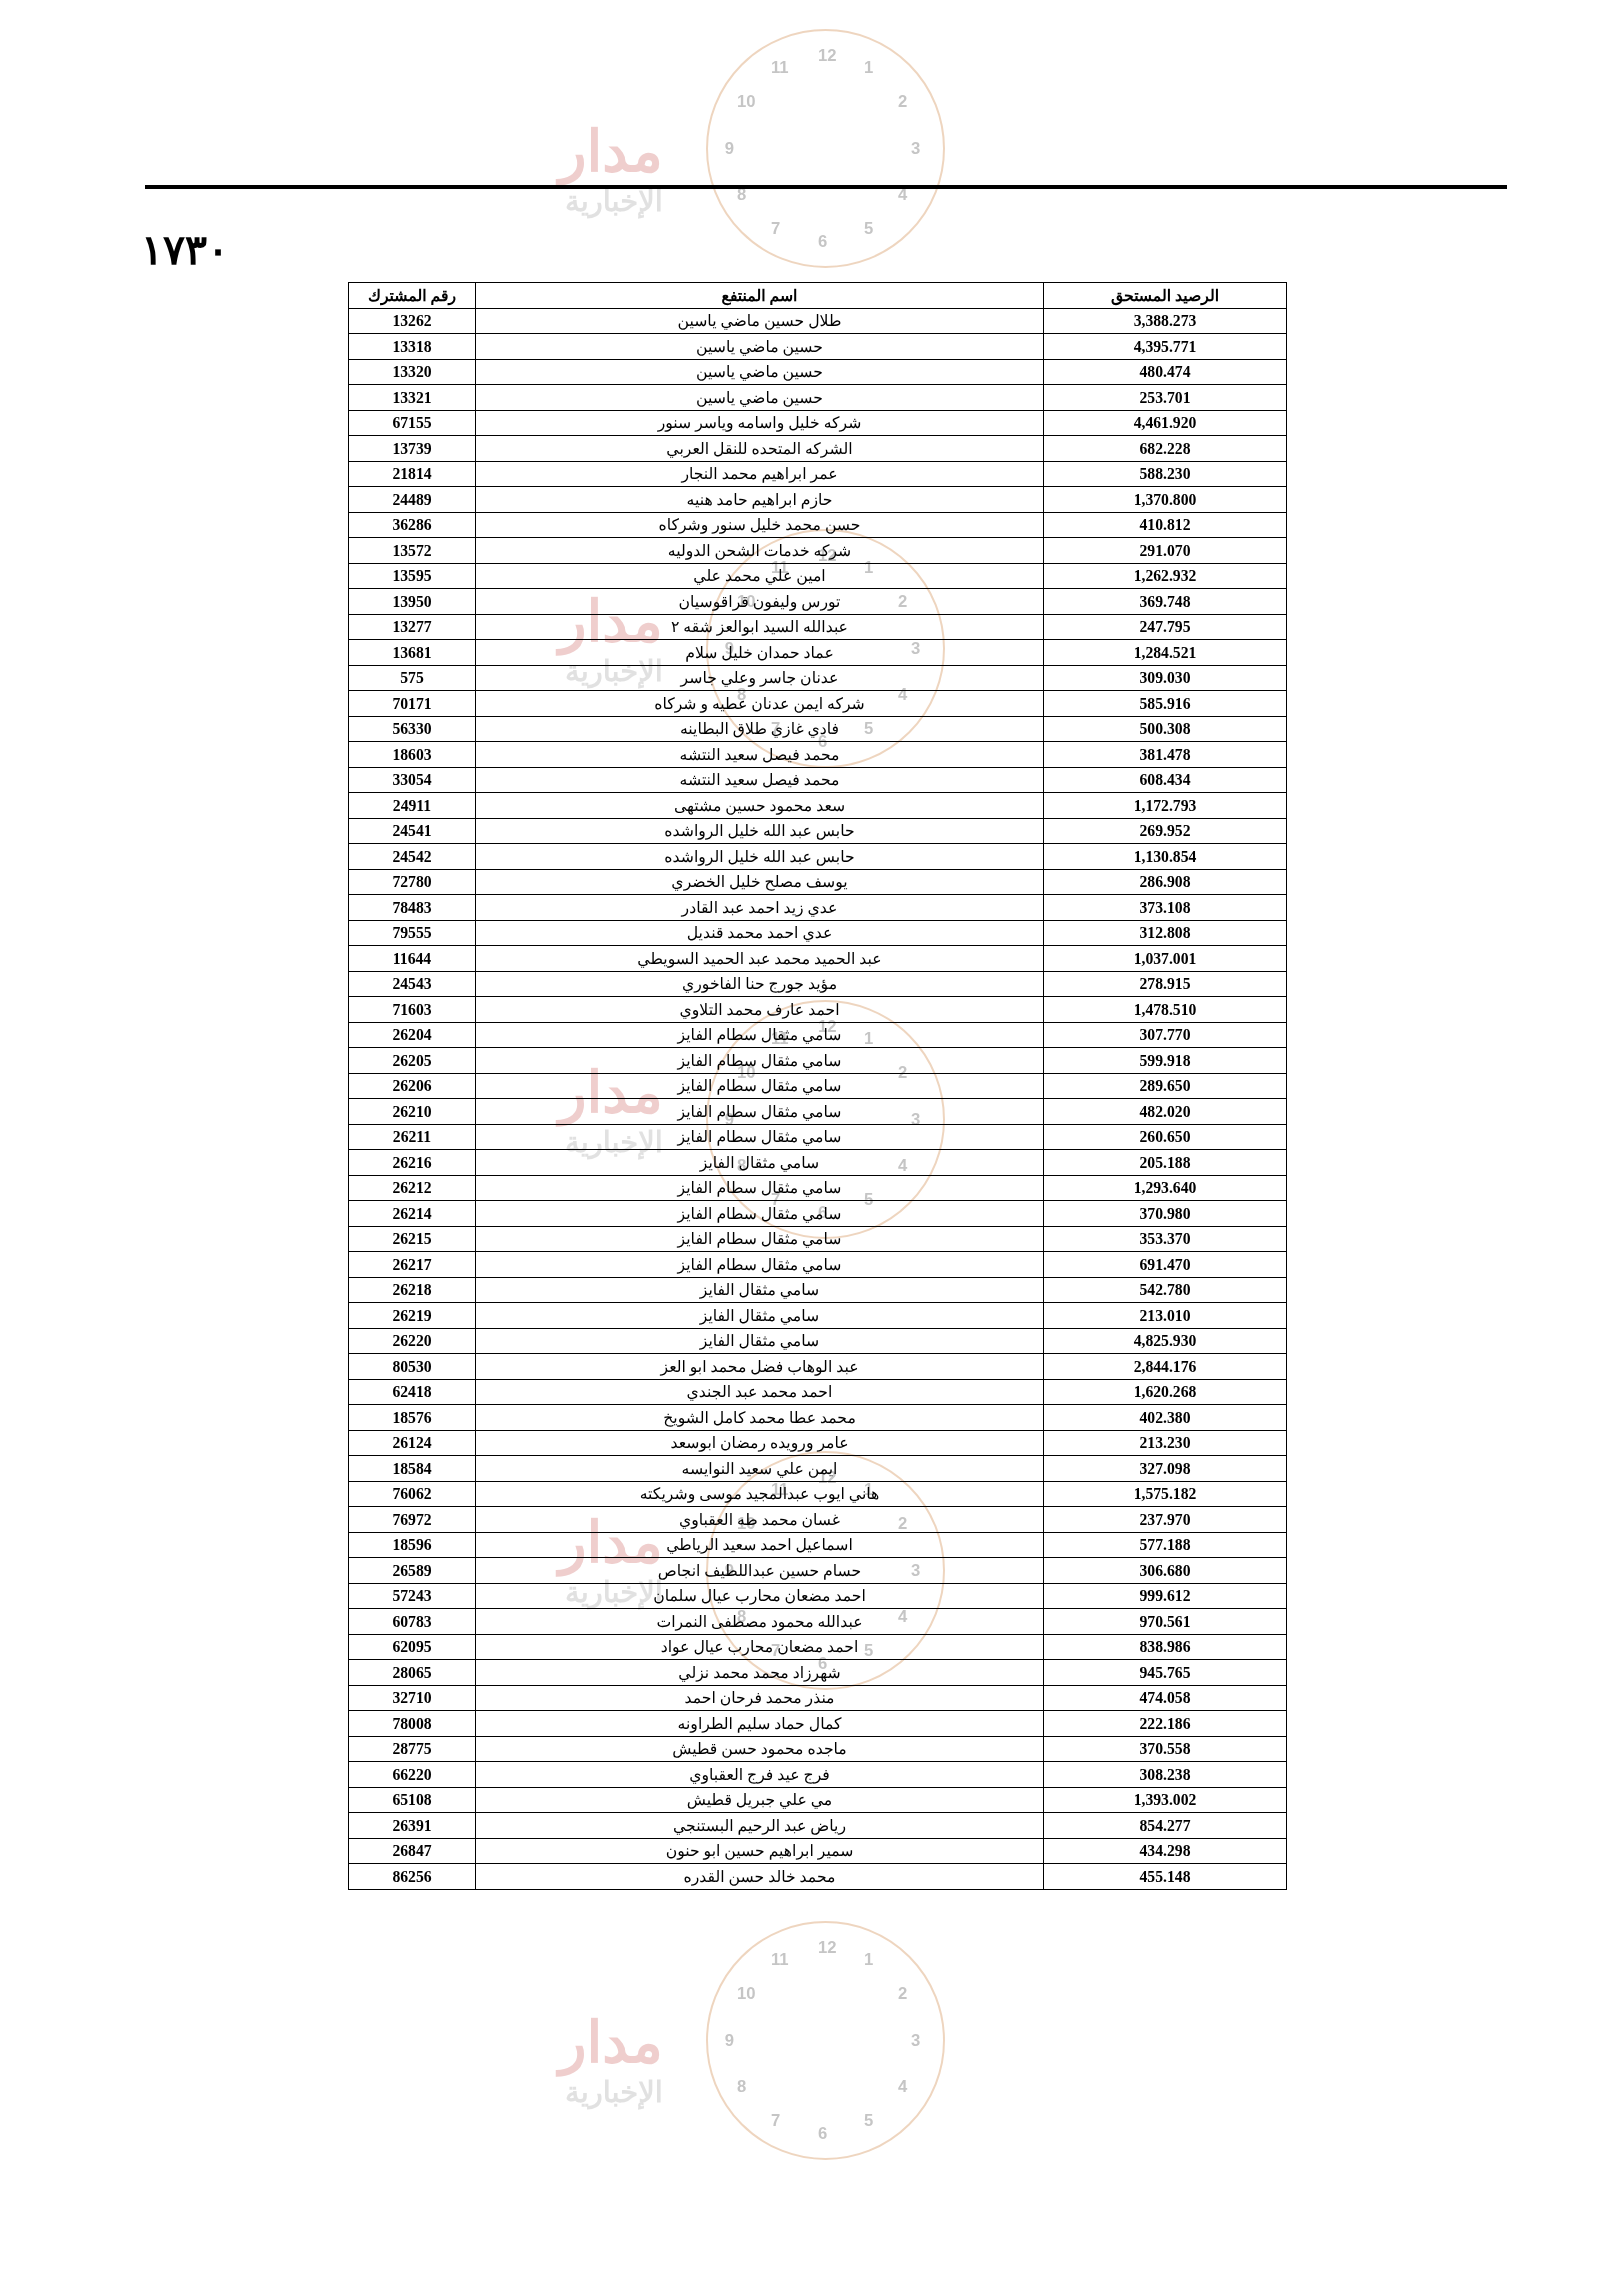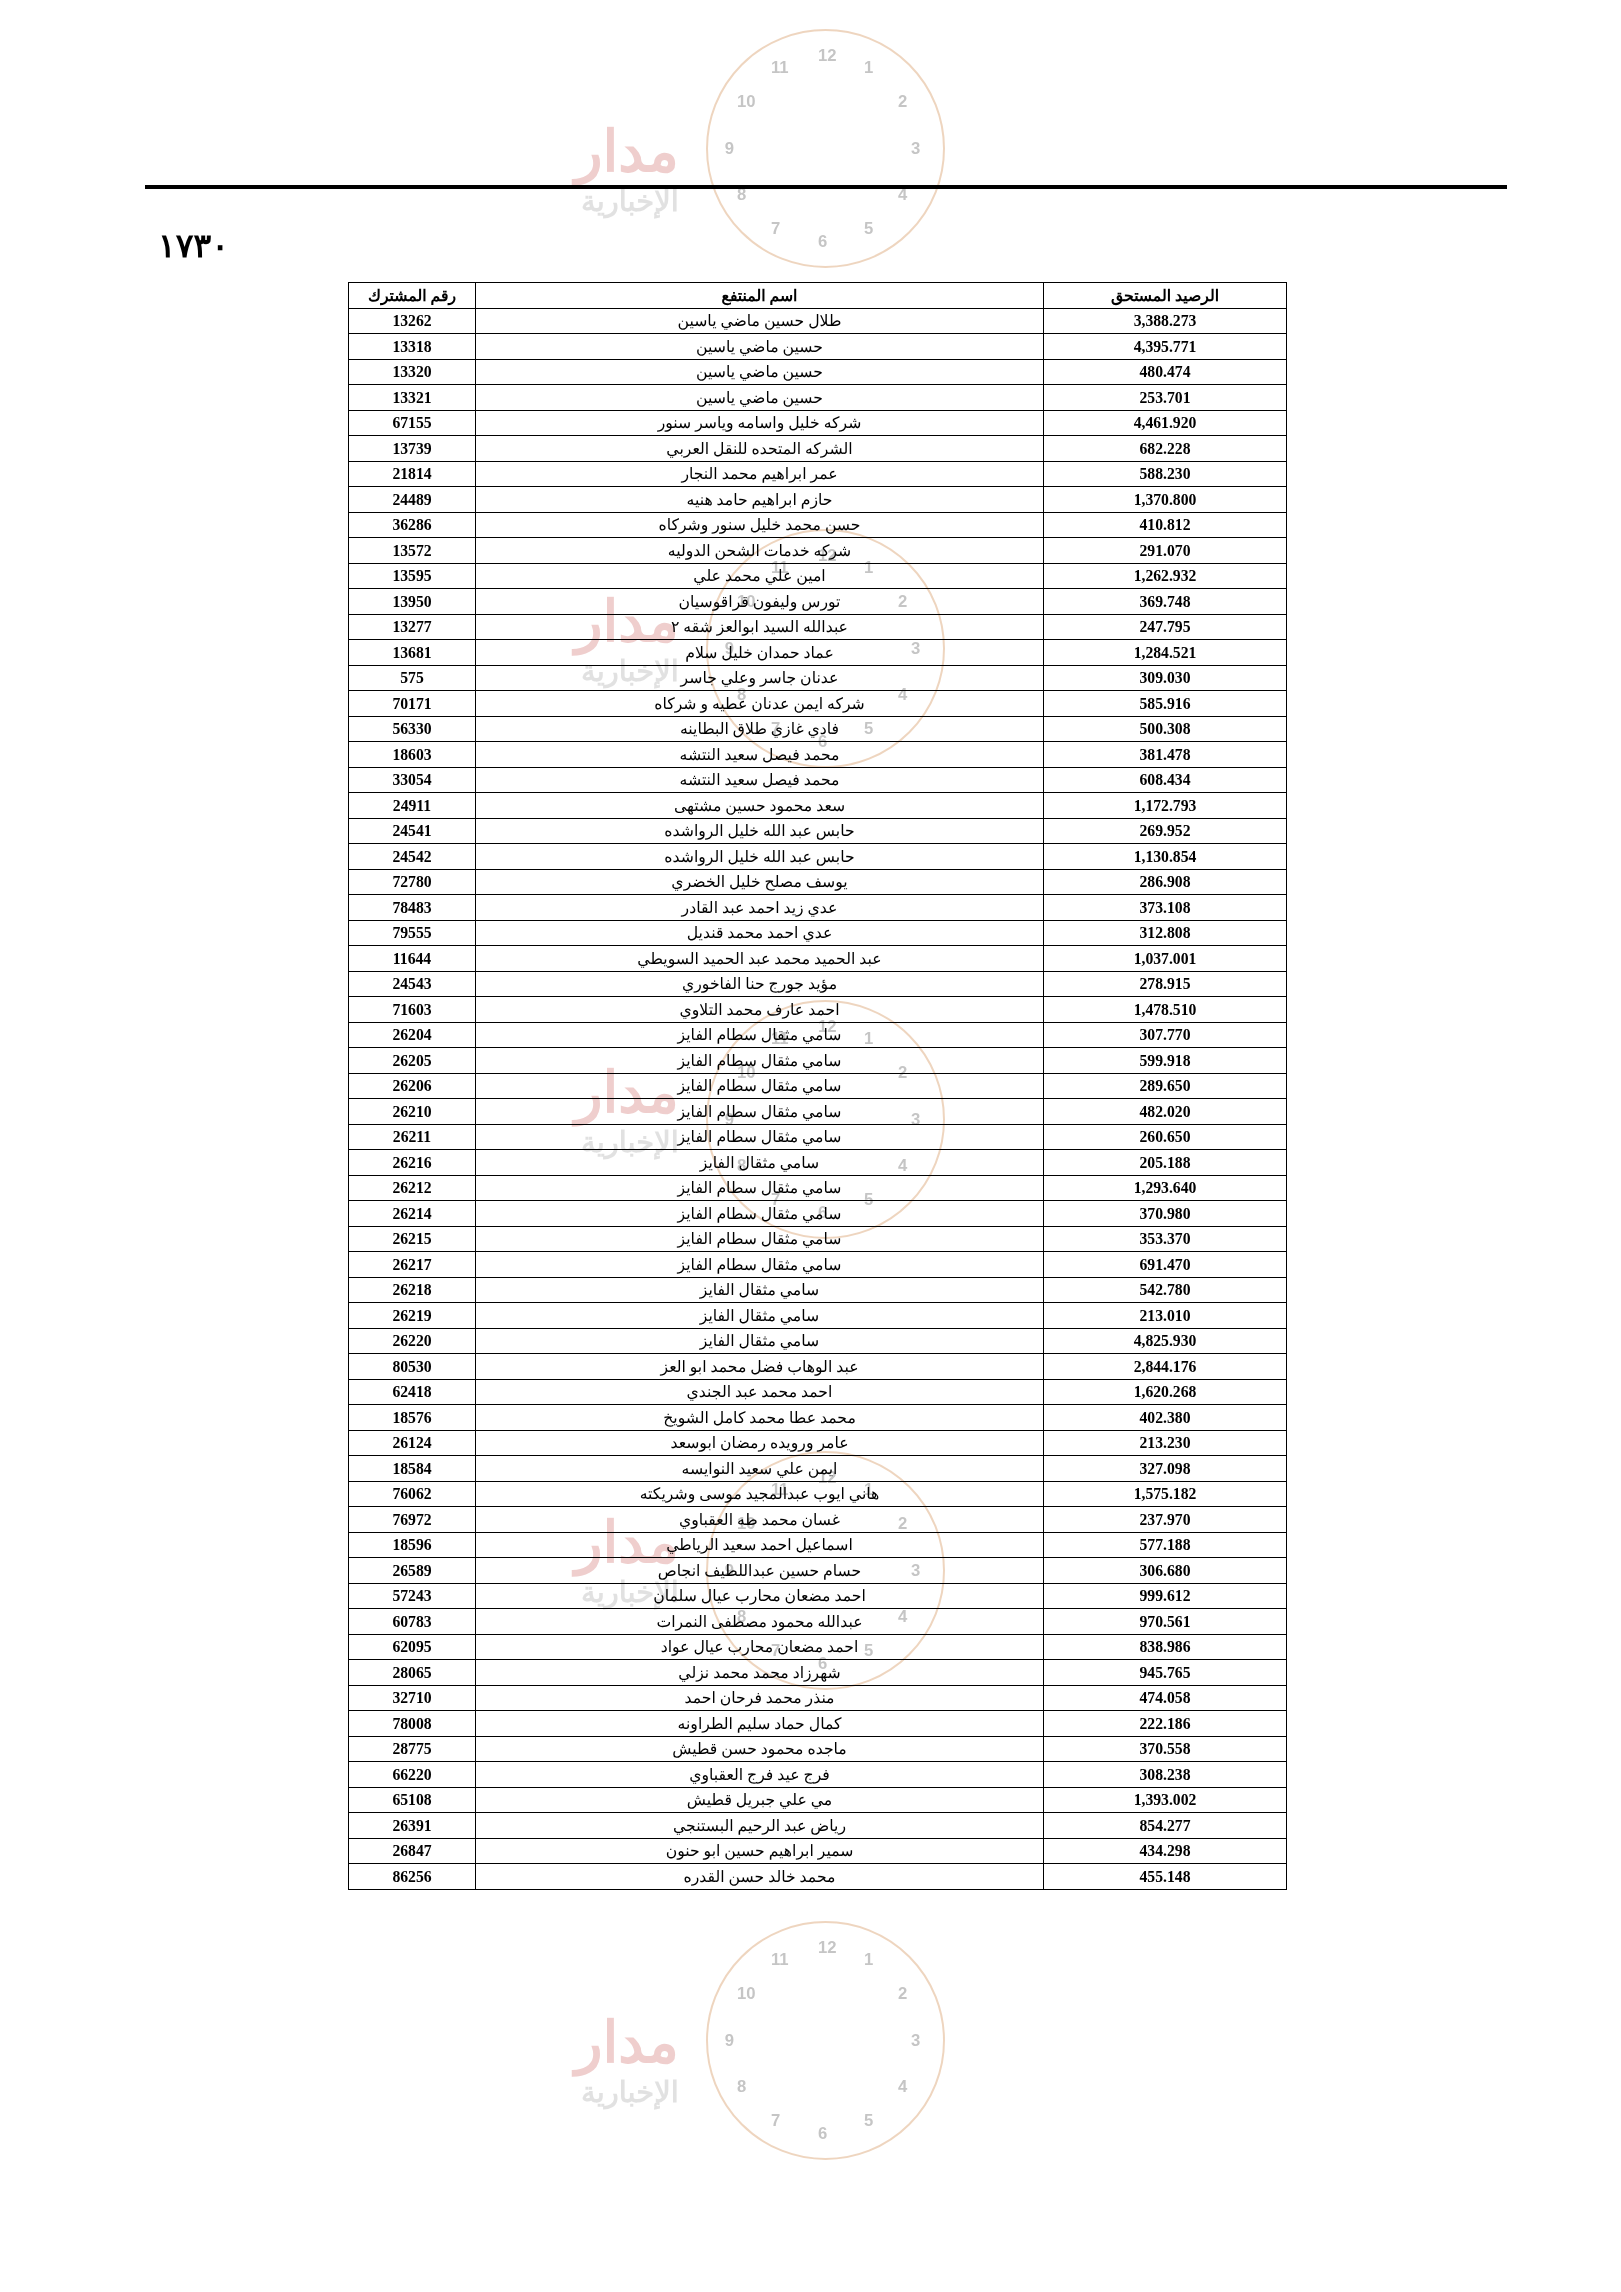--- a/index.html
+++ b/index.html
@@ -25,21 +25,20 @@
   .wm-clock span {
     position: absolute;
     font-size: 16.7px;
     color: rgba(150,150,150,0.55);
     font-family: "Liberation Sans", sans-serif;
   }
   .wm-block {
     position: absolute;
     pointer-events: none;
     opacity: 0.22;
-    margin-left: 16px;
   }
   .wm-red {
     color: #b8231f;
     font-family: "Liberation Sans", sans-serif;
     font-weight: bold;
     font-size: 57px;
   }
   .wm-gray {
     color: #7b7b7b;
     font-family: "Liberation Sans", sans-serif;
@@ -60,21 +59,21 @@
     top: 67px;
     left: 145px;
     width: 1362px;
     height: 3.9px;
     background: #000;
   }
   .page-number {
     position: absolute;
     top: 108px;
     right: 1392px;
-    font-size: 33px;
+    font-size: 41px;
     font-weight: bold;
     letter-spacing: 2px;
     color: #000;
   }
   .title-oval {
     position: absolute;
     top: 123px;
     left: 686px;
     width: 274px;
     height: 98px;

